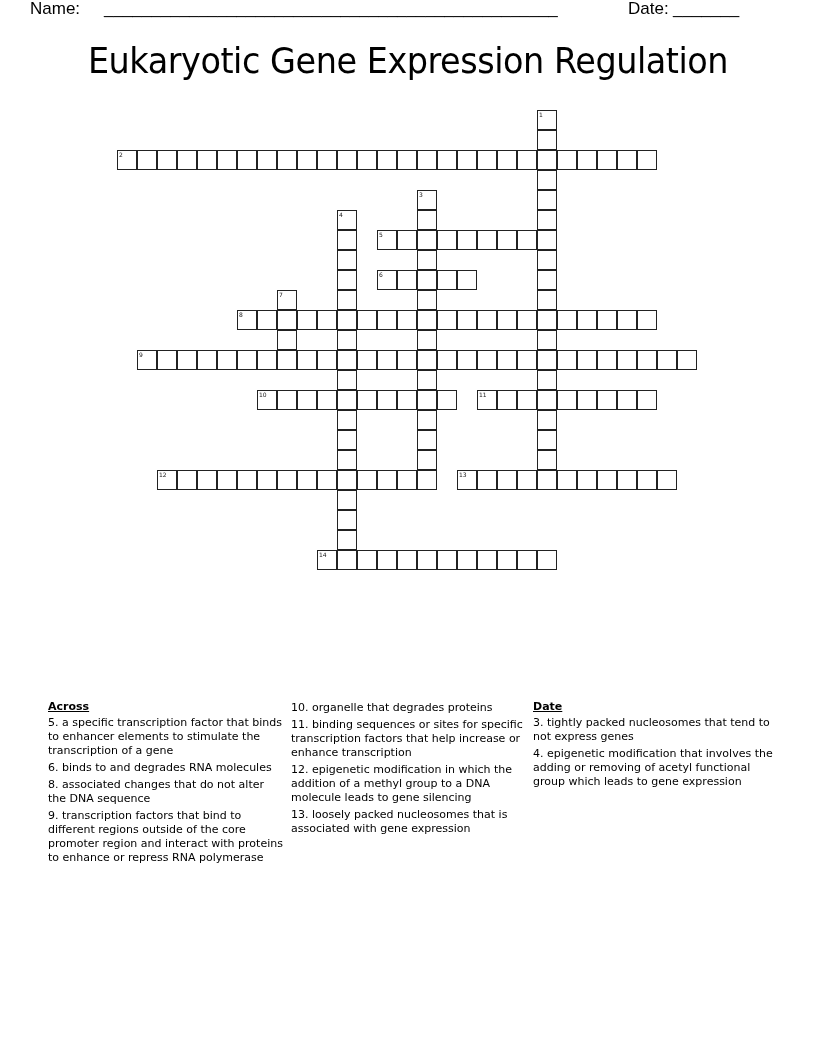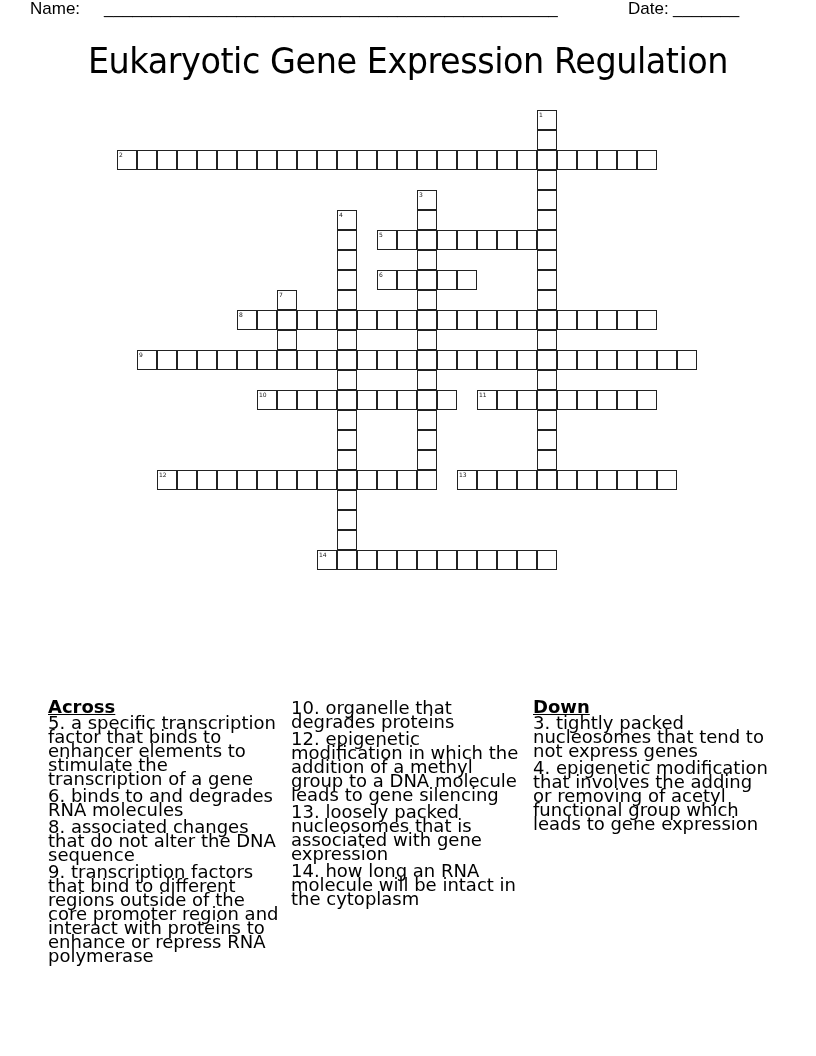--- a/index.html
+++ b/index.html
@@ -6,21 +6,21 @@
   body { width: 816px; height: 1056px; position: relative; overflow: hidden; color: #000; }
   .header-line { position: absolute; top: 0; left: 0; width: 816px; height: 22px; font-family: "Liberation Sans", sans-serif; font-size: 17px; }
   .name-label { position: absolute; left: 30px; top: -1px; }
   .name-field { position: absolute; left: 104px; top: -1px; }
   .date-label { position: absolute; left: 628px; top: -1px; }
   .date-field { position: absolute; left: 673px; top: -1px; }
   .title { position: absolute; top: 40px; left: 0; width: 816px; text-align: center; font-family: "DejaVu Sans", sans-serif; font-size: 36px; font-weight: normal; letter-spacing: -0.5px; transform: scaleX(0.93); transform-origin: center; }
   .grid { position: absolute; left: 117px; top: 110px; }
   .cell { position: absolute; width: 20px; height: 20px; box-sizing: border-box; border: 1px solid #222; background: #fff; }
   .cell .num { position: absolute; left: 1px; top: 0px; font-family: "DejaVu Sans", sans-serif; font-size: 6px; line-height: 7px; color: #222; }
-  .clues { position: absolute; top: 700px; font-family: "DejaVu Sans", sans-serif; font-size: 18px; line-height: 14px; }
+  .clues { position: absolute; top: 700px; font-family: "DejaVu Sans", sans-serif; font-size: 11px; line-height: 14px; }
   .clues .heading { font-weight: bold; text-decoration: underline; margin-bottom: 2px; }
   .clue { margin-bottom: 3px; }
   .clue b { font-weight: normal; }
   .col1 { left: 48px; width: 235px; }
   .col2 { left: 291px; width: 235px; top: 701px; }
   .col3 { left: 533px; width: 240px; }
 </style>
 </head>
 <body>
 
@@ -250,22 +250,22 @@
 <div class="clues col1">
   <div class="heading">Across</div>
   <div class="clue"><b>5.</b> <span>a specific transcription factor that binds to enhancer elements to stimulate the transcription of a gene</span></div>
   <div class="clue"><b>6.</b> <span>binds to and degrades RNA molecules</span></div>
   <div class="clue"><b>8.</b> <span>associated changes that do not alter the DNA sequence</span></div>
   <div class="clue"><b>9.</b> <span>transcription factors that bind to different regions outside of the core promoter region and interact with proteins to enhance or repress RNA polymerase</span></div>
 </div>
 
 <div class="clues col2">
   <div class="clue"><b>10.</b> <span>organelle that degrades proteins</span></div>
+  <div class="clue"><b>11.</b> <span>binding sequences or sites for specific transcription factors that help increase or enhance transcription</span></div>
   <div class="clue"><b>12.</b> <span>epigenetic modification in which the addition of a methyl group to a DNA molecule leads to gene silencing</span></div>
   <div class="clue"><b>13.</b> <span>loosely packed nucleosomes that is associated with gene expression</span></div>
-  <div class="clue"><b>14.</b> <span>how long an RNA molecule will be intact in the cytoplasm</span></div>
 </div>
 
 <div class="clues col3">
-  <div class="heading">Down</div>
+  <div class="heading">Date</div>
   <div class="clue"><b>3.</b> <span>tightly packed nucleosomes that tend to not express genes</span></div>
   <div class="clue"><b>4.</b> <span>epigenetic modification that involves the adding or removing of acetyl functional group which leads to gene expression</span></div>
 </div>
 
 </body></html>

